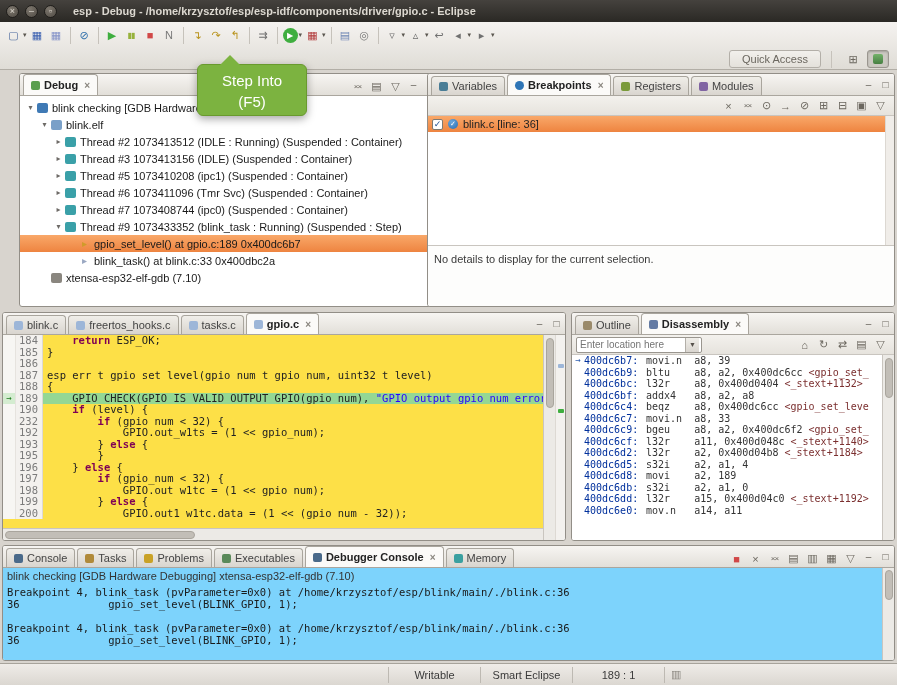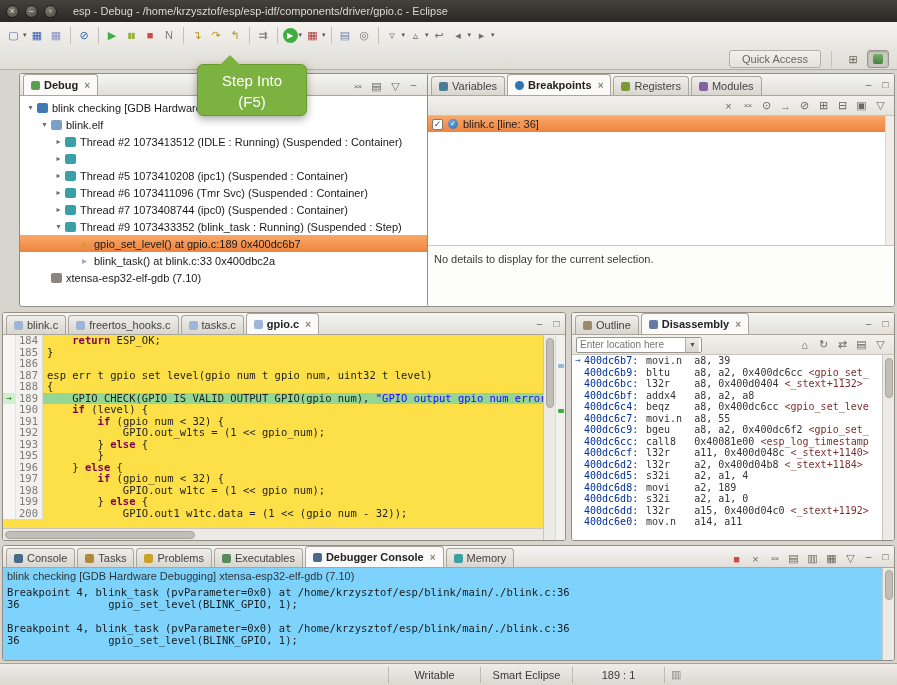--- a/index.html
+++ b/index.html
@@ -4,21 +4,21 @@
 <style>
 *{margin:0;padding:0;box-sizing:border-box}
 html,body{width:897px;height:685px;overflow:hidden}
 body{font-family:"Liberation Sans",sans-serif;font-size:11px;color:#222;background:#d8d4ce}
 #app{position:relative;width:897px;height:685px;overflow:hidden}
 
 
 .titlebar{position:absolute;left:0;top:0;width:100%;height:22px;background:linear-gradient(#45423e,#2a2824);display:flex;align-items:center;color:#dcd8d0}
 .winbtns{display:flex;gap:6px;margin-left:6px}
 .orb{width:13px;height:13px;border-radius:50%;background:radial-gradient(circle at 35% 30%,#7d776e,#504b44);border:1px solid #201e1b;color:#ded9d0;font-size:9px;line-height:11px;text-align:center}
-.titletext{margin-left:16px;font-weight:normal;white-space:nowrap}
+.titletext{margin-left:16px;font-weight:bold;white-space:nowrap}
 
 
 .toolbars{position:absolute;top:22px;left:0;width:100%;height:48px;background:linear-gradient(#f5f3f0,#dfdcd6);border-bottom:1px solid #b2aea6}
 .trow1{height:26px;display:flex;align-items:center;padding-left:4px}
 .trow2{height:22px;display:flex;align-items:center;justify-content:flex-end;padding-right:8px;gap:6px}
 .tbiwrap{display:flex;align-items:center;margin:0 1px}
 .tbi{width:17px;height:17px;display:flex;align-items:center;justify-content:center;font-size:11px;border-radius:3px}
 .tbi.circ{width:15px;height:15px;border-radius:50%;font-size:8px}
 .dd{font-size:7px;color:#5a564f;margin-left:1px}
 .tbsep{width:1px;height:17px;background:#c6c2bb;margin:0 4px}
@@ -252,20 +252,21 @@
             <span>blink.elf</span>
           </div>
           <div class="trow" style="padding-left: 32px;">
             <span class="arr">▸</span>
             <span class="tri" style="background: rgb(58, 160, 168);"></span>
             <span>Thread #2 1073413512 (IDLE : Running) (Suspended : Container)</span>
           </div>
           <div class="trow" style="padding-left: 32px;">
             <span class="arr">▸</span>
             <span class="tri" style="background: rgb(58, 160, 168);"></span>
+            <span>Thread #3 1073413156 (IDLE) (Suspended : Container)</span>
           </div>
           <div class="trow" style="padding-left: 32px;">
             <span class="arr">▸</span>
             <span class="tri" style="background: rgb(58, 160, 168);"></span>
             <span>Thread #5 1073410208 (ipc1) (Suspended : Container)</span>
           </div>
           <div class="trow" style="padding-left: 32px;">
             <span class="arr">▸</span>
             <span class="tri" style="background: rgb(58, 160, 168);"></span>
             <span>Thread #6 1073411096 (Tmr Svc) (Suspended : Container)</span>
@@ -394,21 +395,21 @@
       <div id="editor-body">
         <div id="code-col">
           <div id="code-lines">
               <div class="cl"><span class="m"></span><span class="n">184</span><span class="c"><span>    </span><span class="kw">return</span><span> ESP_OK;</span></span></div>
               <div class="cl"><span class="m"></span><span class="n">185</span><span class="c"><span>}</span></span></div>
               <div class="cl"><span class="m"></span><span class="n">186</span><span class="c"></span></div>
               <div class="cl"><span class="m"></span><span class="n">187</span><span class="c"><span>esp_err_t gpio_set_level(gpio_num_t gpio_num, uint32_t level)</span></span></div>
               <div class="cl"><span class="m"></span><span class="n">188</span><span class="c"><span>{</span></span></div>
               <div class="cl hl"><span class="m">→</span><span class="n">189</span><span class="c"><span>    GPIO_CHECK(GPIO_IS_VALID_OUTPUT_GPIO(gpio_num), </span><span class="str">"GPIO output gpio_num error"</span></span></div>
               <div class="cl"><span class="m"></span><span class="n">190</span><span class="c"><span>    </span><span class="kw">if</span><span> (level) {</span></span></div>
-              <div class="cl"><span class="m"></span><span class="n">191</span><span class="c"><span>        </span><span class="kw">if</span><span> (gpio_num &lt; 32) {</span></span></div>
+              <div class="cl"><span class="m"></span><span class="n">232</span><span class="c"><span>        </span><span class="kw">if</span><span> (gpio_num &lt; 32) {</span></span></div>
               <div class="cl"><span class="m"></span><span class="n">192</span><span class="c"><span>            GPIO.out_w1ts = (1 &lt;&lt; gpio_num);</span></span></div>
               <div class="cl"><span class="m"></span><span class="n">193</span><span class="c"><span>        } </span><span class="kw">else</span><span> {</span></span></div>
               <div class="cl"><span class="m"></span><span class="n">195</span><span class="c"><span>        }</span></span></div>
               <div class="cl"><span class="m"></span><span class="n">196</span><span class="c"><span>    } </span><span class="kw">else</span><span> {</span></span></div>
               <div class="cl"><span class="m"></span><span class="n">197</span><span class="c"><span>        </span><span class="kw">if</span><span> (gpio_num &lt; 32) {</span></span></div>
               <div class="cl"><span class="m"></span><span class="n">198</span><span class="c"><span>            GPIO.out_w1tc = (1 &lt;&lt; gpio_num);</span></span></div>
               <div class="cl"><span class="m"></span><span class="n">199</span><span class="c"><span>        } </span><span class="kw">else</span><span> {</span></span></div>
               <div class="cl"><span class="m"></span><span class="n">200</span><span class="c"><span>            GPIO.out1_w1tc.data = (1 &lt;&lt; (gpio_num - 32));</span></span></div>
             </div>
           <div class="hscroll">
@@ -466,23 +467,22 @@
             </span>
           </span>
       </div>
       <div style="flex:1;display:flex;overflow:hidden">
         <div id="disasm-lines" style="flex:1">
             <div class="dl"><span class="g">→</span><span class="a">400dc6b7:</span><span class="i">movi.n  a8, 39</span></div>
             <div class="dl"><span class="g"></span><span class="a">400dc6b9:</span><span class="i">bltu    a8, a2, 0x400dc6cc </span><span class="s">&lt;gpio_set_</span></div>
             <div class="dl"><span class="g"></span><span class="a">400dc6bc:</span><span class="i">l32r    a8, 0x400d0404 </span><span class="s">&lt;_stext+1132&gt;</span></div>
             <div class="dl"><span class="g"></span><span class="a">400dc6bf:</span><span class="i">addx4   a8, a2, a8</span></div>
             <div class="dl"><span class="g"></span><span class="a">400dc6c4:</span><span class="i">beqz    a8, 0x400dc6cc </span><span class="s">&lt;gpio_set_leve</span></div>
-            <div class="dl"><span class="g"></span><span class="a">400dc6c7:</span><span class="i">movi.n  a8, 55</span></div>
+            <div class="dl"><span class="g"></span><span class="a">400dc6c7:</span><span class="i">movi.n  a8, 33</span></div>
             <div class="dl"><span class="g"></span><span class="a">400dc6c9:</span><span class="i">bgeu    a8, a2, 0x400dc6f2 </span><span class="s">&lt;gpio_set_</span></div>
-            <div class="dl"><span class="g"></span><span class="a">400dc6cc:</span><span class="i">call8   0x40081e00 </span><span class="s">&lt;esp_log_timestamp</span></div>
             <div class="dl"><span class="g"></span><span class="a">400dc6cf:</span><span class="i">l32r    a11, 0x400d048c </span><span class="s">&lt;_stext+1140&gt;</span></div>
             <div class="dl"><span class="g"></span><span class="a">400dc6d2:</span><span class="i">l32r    a2, 0x400d04b8 </span><span class="s">&lt;_stext+1184&gt;</span></div>
             <div class="dl"><span class="g"></span><span class="a">400dc6d5:</span><span class="i">s32i    a2, a1, 4</span></div>
             <div class="dl"><span class="g"></span><span class="a">400dc6d8:</span><span class="i">movi    a2, 189</span></div>
             <div class="dl"><span class="g"></span><span class="a">400dc6db:</span><span class="i">s32i    a2, a1, 0</span></div>
             <div class="dl"><span class="g"></span><span class="a">400dc6dd:</span><span class="i">l32r    a15, 0x400d04c0 </span><span class="s">&lt;_stext+1192&gt;</span></div>
             <div class="dl"><span class="g"></span><span class="a">400dc6e0:</span><span class="i">mov.n   a14, a11</span></div>
           </div>
         <div class="vscroll">
             <div class="vthumb" style="top:3px;height:40px"></div>

